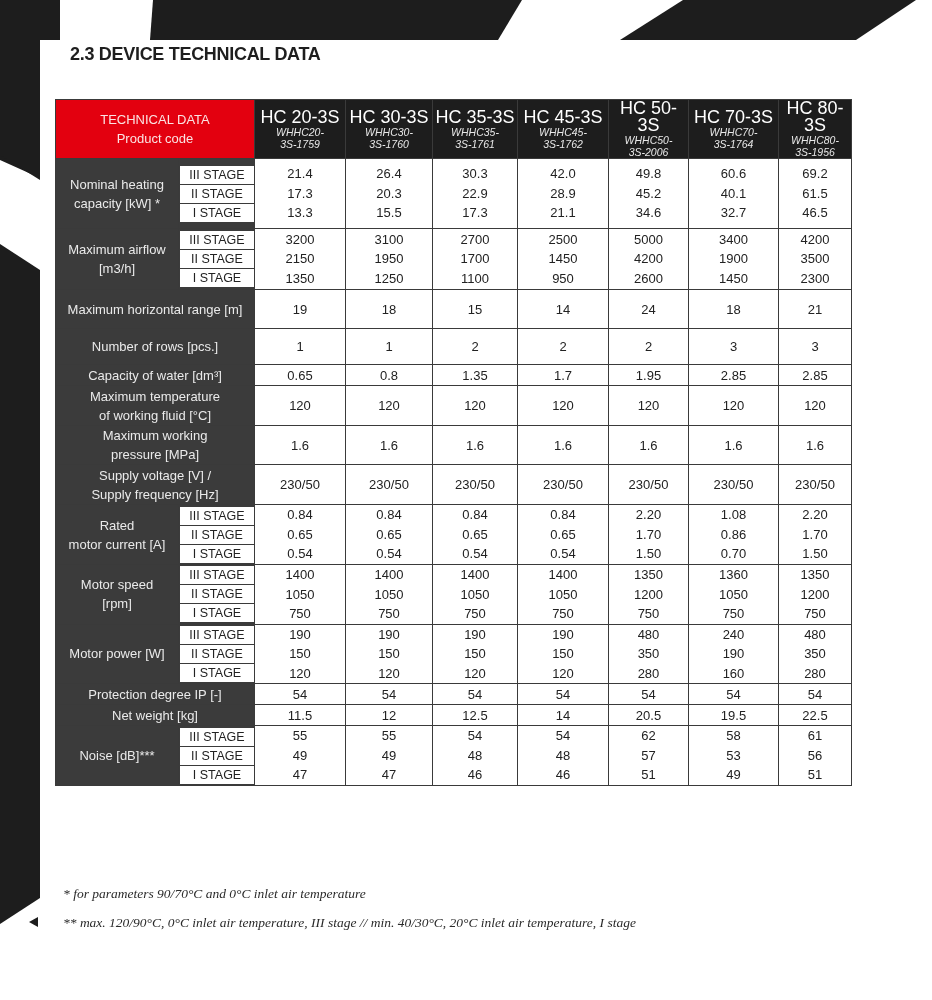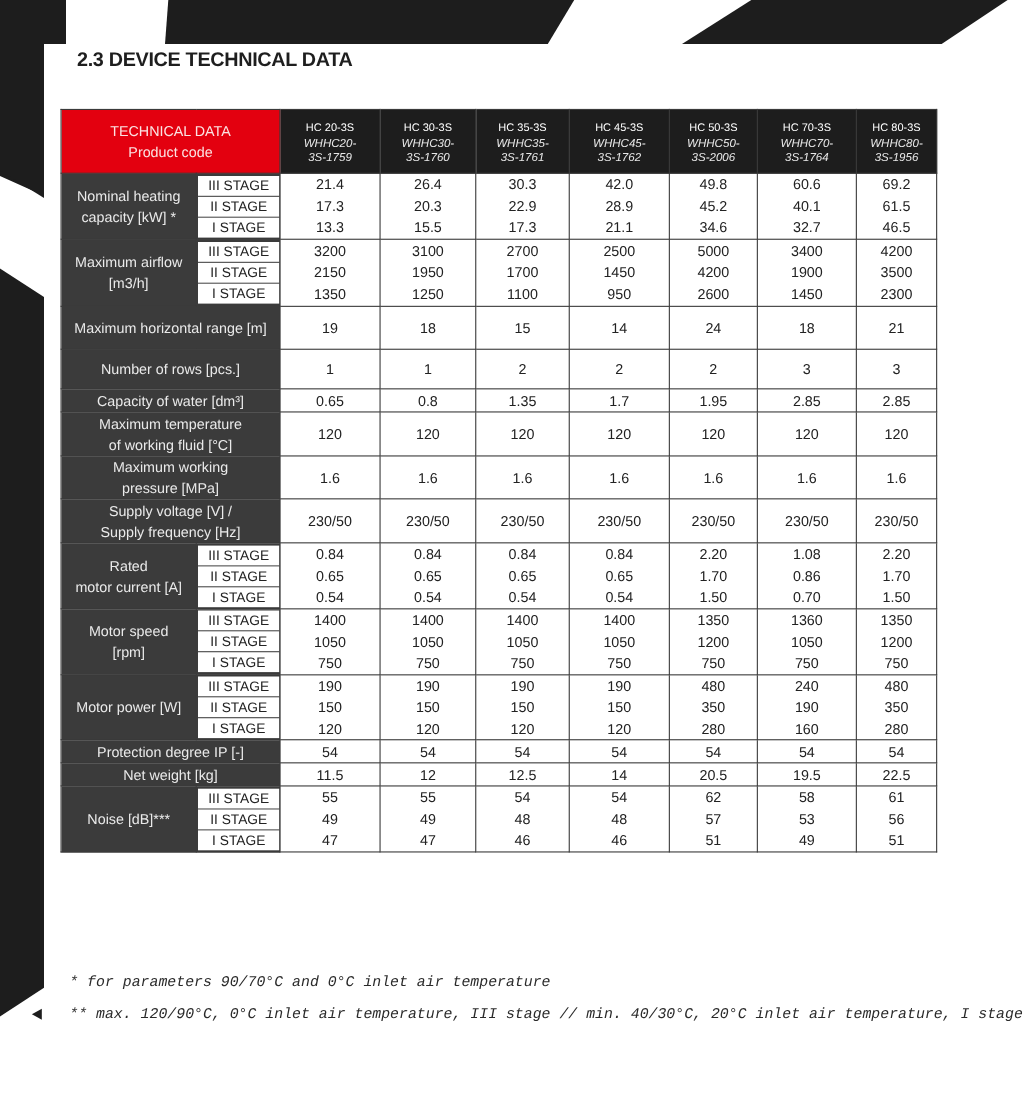--- a/index.html
+++ b/index.html
@@ -23,34 +23,34 @@
     position: absolute; left: 55px; top: 99px; z-index: 2;
     border-collapse: collapse; table-layout: fixed;
     font-family: "Liberation Sans", sans-serif; font-size: 13px;
   }
   table.spec td, table.spec th {
     border: 1.5px solid #3a3a3a; padding: 0; text-align: center;
     vertical-align: middle; line-height: 19px;
   }
   .hdr-red { background: #e3000f; color: #fbe3e3; font-weight: normal; font-size: 13px; line-height: 22px; }
   .hdr-dark { background: #1d1d1d; color: #ffffff; font-weight: normal; }
-  .hdr-dark .model { font-size: 10px; display: block; line-height: 17px; }
+  .hdr-dark .model { font-size: 18px; display: block; line-height: 17px; }
   .hdr-dark .code { font-size: 10.5px; display: block; line-height: 12px; color: #e8e8e8; font-style: italic; }
   .lbl { background: #3b3b3b; color: #eaeaea; font-size: 13px; line-height: 19px; }
   .val { background: #ffffff; color: #222; font-size: 13px; }
   .val .line { display: block; line-height: 19.5px; }
   .stages-cell { padding: 0 !important; background: #3b3b3b; }
   .stages-cell .stage-box {
     display: block; background: #fff; color: #222; font-size: 12.5px;
     line-height: 18px; border-bottom: 1px solid #3a3a3a; margin-left: 1px;
   }
   .stages-cell .stage-box:last-child { border-bottom: none; }
   .footnotes {
     position: absolute; left: 63px; top: 880px; z-index: 2;
-    font-family: Liberation Mono, monospace; font-style: italic; font-size: 13.5px;
+    font-family: Liberation Serif, serif; font-style: italic; font-size: 13.5px;
     color: #2a2a2a;
   }
   .footnotes .fn { height: 29px; line-height: 27px; white-space: nowrap; }
   .arrow-left {
     position: absolute; left: 29px; top: 917px; z-index: 2;
     width: 0; height: 0; border-top: 5px solid transparent; border-bottom: 5px solid transparent;
     border-right: 9px solid #1d1d1d;
   }
 </style>
 </head>
@@ -118,21 +118,21 @@
           <span class="code">WHHC70-</span>
           <span class="code">3S-1764</span>
         </th>
     <th class="hdr-dark">
           <span class="model">HC 80-3S</span>
           <span class="code">WHHC80-</span>
           <span class="code">3S-1956</span>
         </th>
   </tr>
 
-  <tr style="height:60px">
+  <tr style="height:70px">
     <td class="lbl">
           <span style="display:block">Nominal heating</span>
           <span style="display:block">capacity [kW] *</span>
         </td>
     <td class="stages-cell">
           <span class="stage-box">III STAGE</span>
           <span class="stage-box">II STAGE</span>
           <span class="stage-box">I STAGE</span>
         </td>
     <td class="val">

